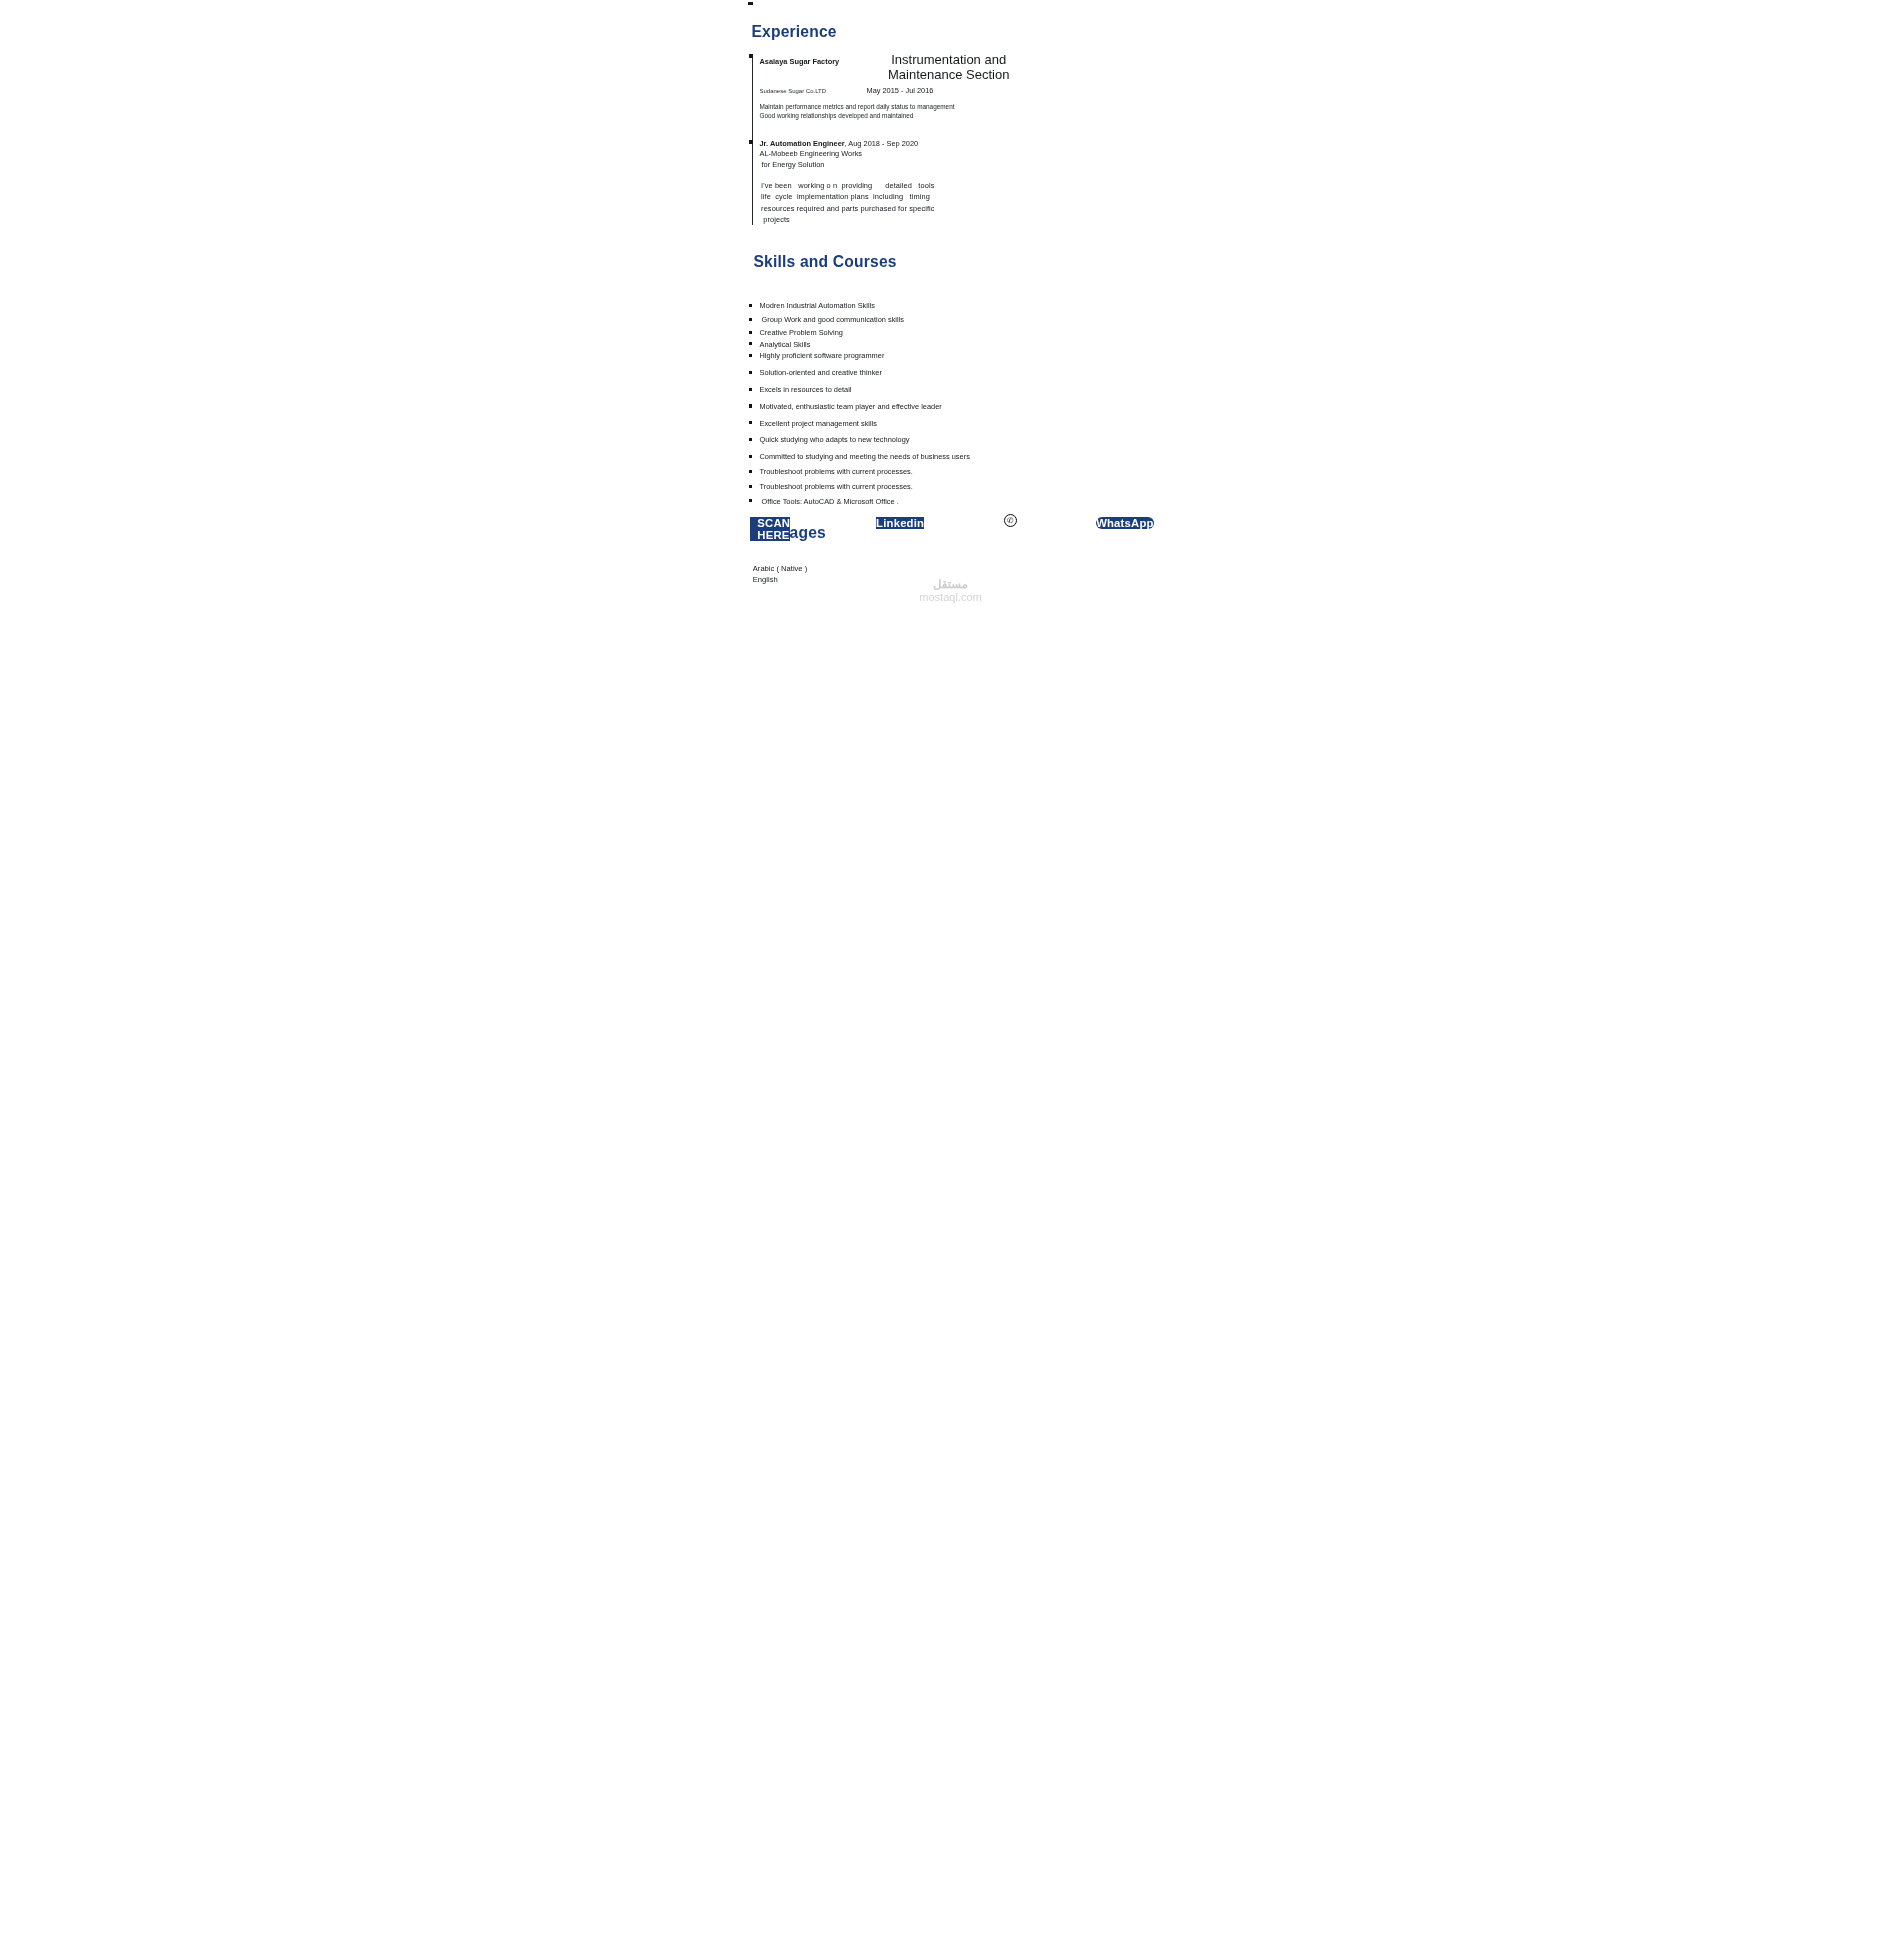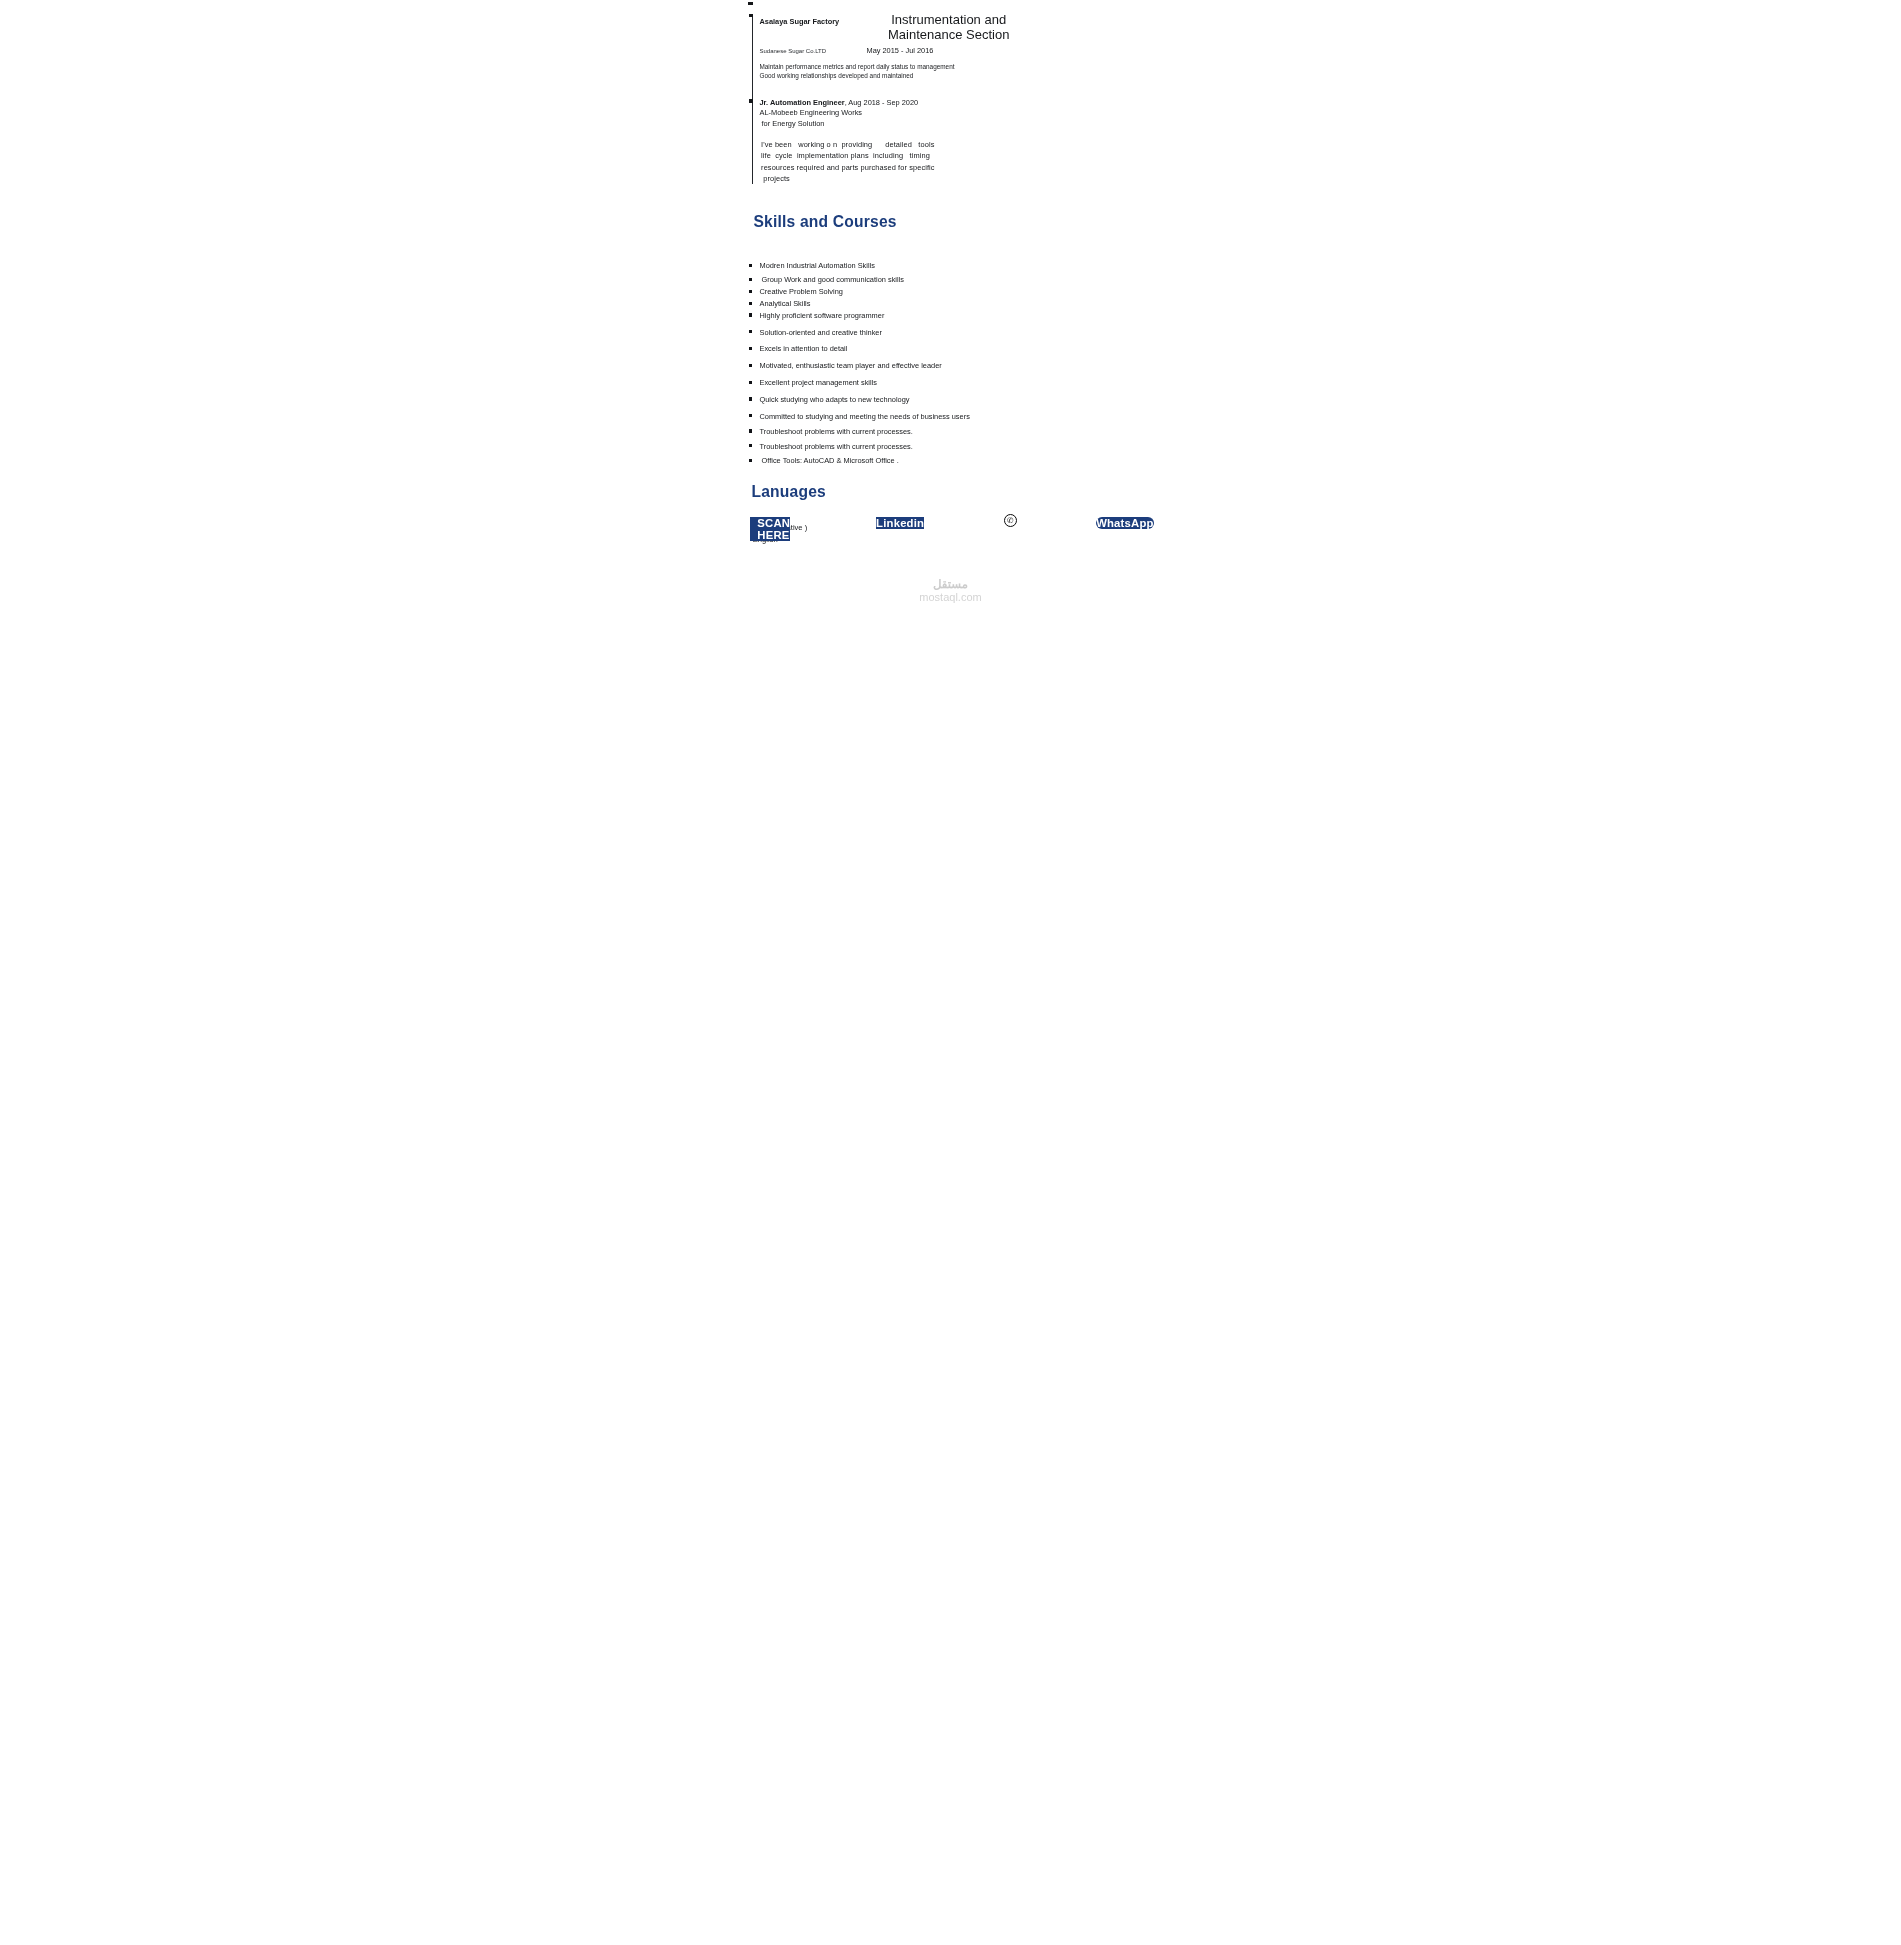--- a/index.html
+++ b/index.html
@@ -130,20 +130,21 @@
   .watermark .ar{ font-size:11.7px; font-weight:bold; }
   .watermark .site{ font-size:11px; color:#d4d4d4; }
 </style>
 </head>
 <body>
 
 <div class="page">
 
   <div class="top-mark"></div>
 
+  <h1 class="section-title exp-title">Experience</h1>
 
   <div class="exp-wrap">
 
     <div class="exp-entry">
       <div class="exp-grid">
         <div class="company">Asalaya Sugar Factory</div>
         <div class="sectionname">Instrumentation and Maintenance Section</div>
         <div class="subcompany">Sudanese Sugar Co.LTD</div>
         <div class="dates">May 2015 - Jul 2016</div>
       </div>
@@ -167,21 +168,21 @@
 
   <h1 class="section-title skills-title">Skills and Courses</h1>
 
   <ul class="skills-list">
     <li>Modren Industrial Automation Skills</li>
     <li> Group Work and good communication skills</li>
     <li>Creative Problem Solving</li>
     <li>Analytical Skills</li>
     <li>Highly proficient software programmer</li>
     <li>Solution-oriented and creative thinker</li>
-    <li>Excels in attention to detail</li>
+    <li>Excels in resources to detail</li>
     <li>Motivated, enthusiastic team player and effective leader</li>
     <li>Excellent project management skills</li>
     <li>Quick studying who adapts to new technology</li>
     <li>Committed to studying and meeting the needs of business users</li>
     <li>Troubleshoot problems with current processes.</li>
     <li>Troubleshoot problems with current processes.</li>
     <li> Office Tools: AutoCAD &amp; Microsoft Office .</li>
   </ul>
 
   <h1 class="section-title lang-title">Lanuages</h1>

